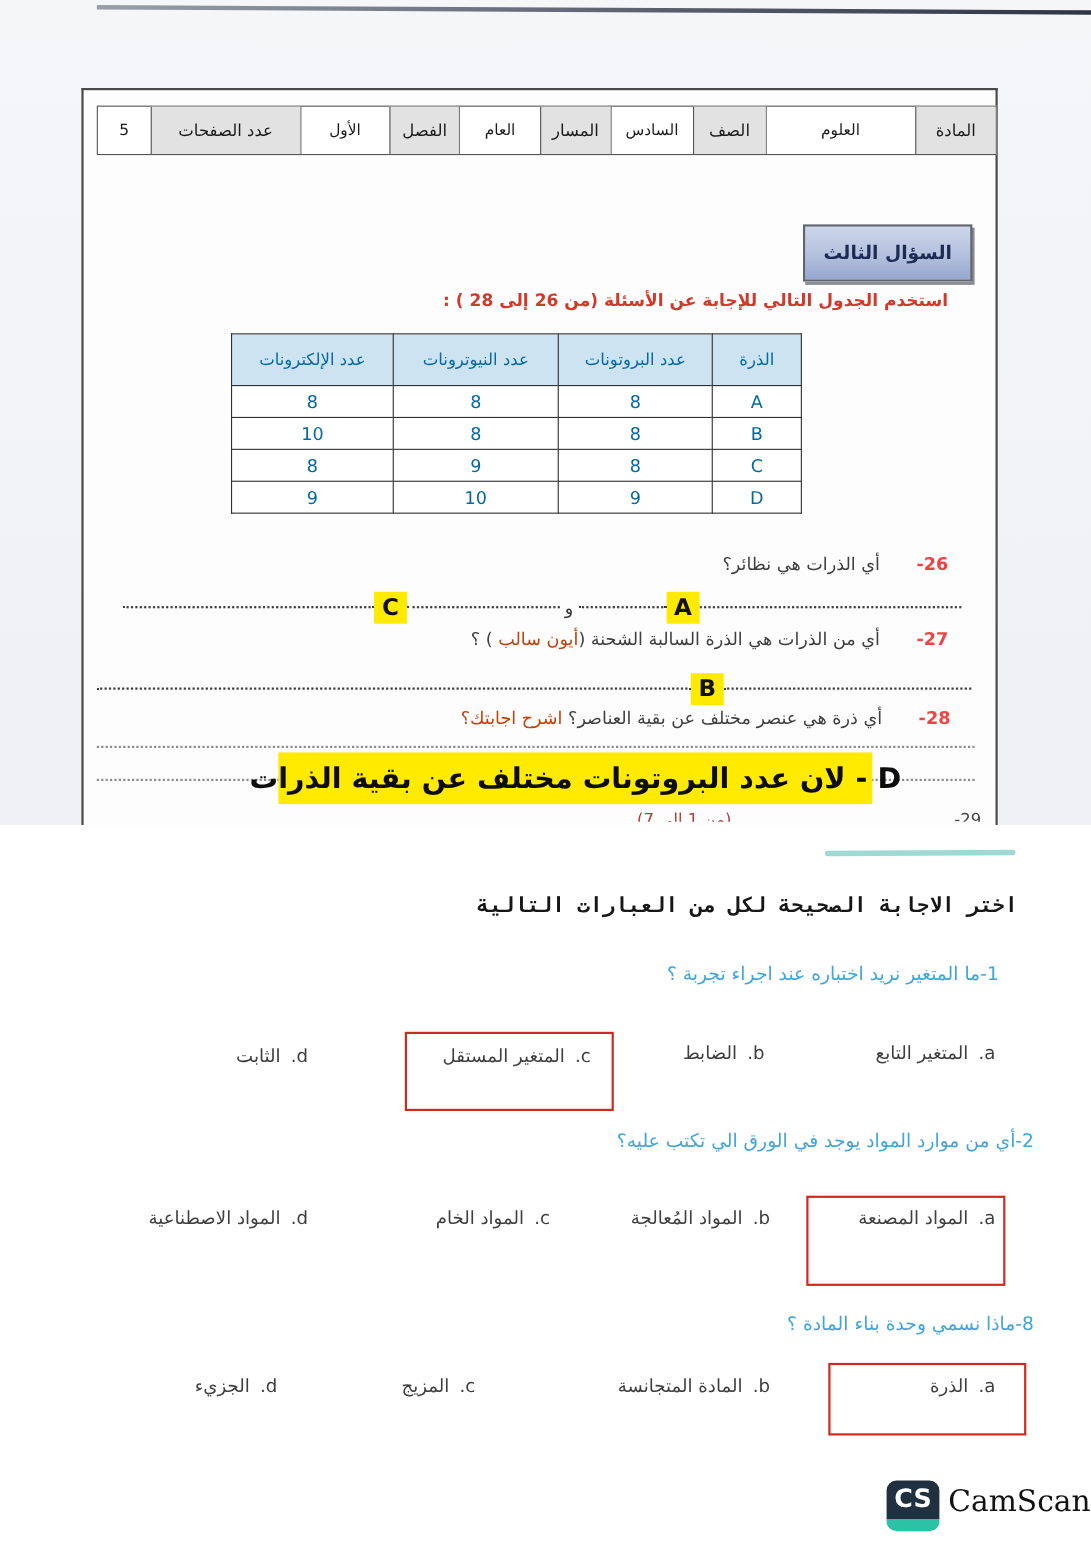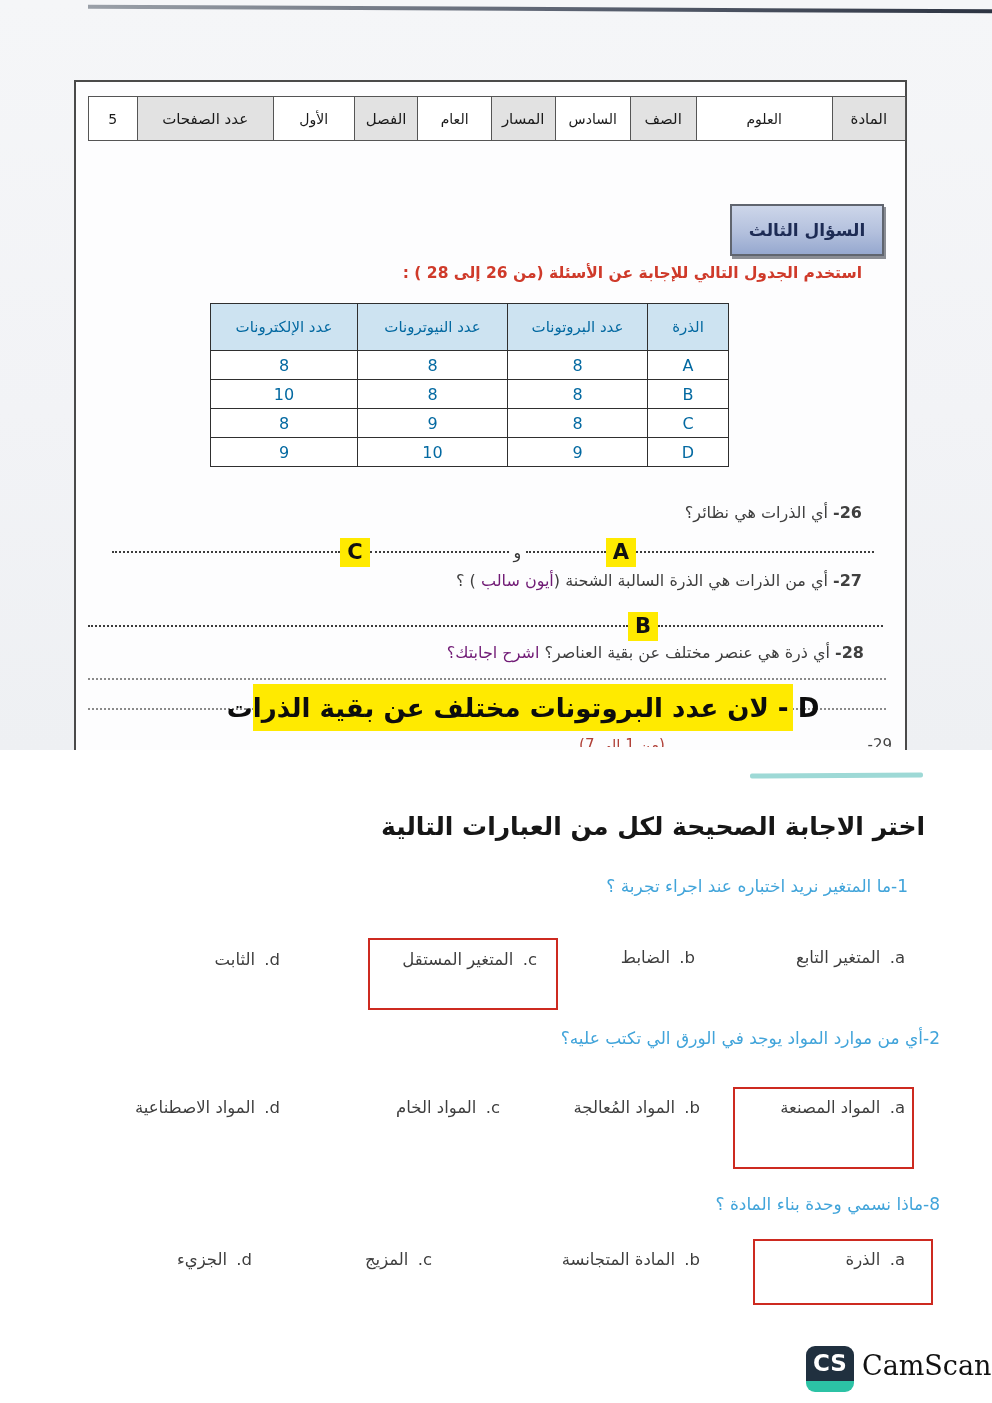--- a/index.html
+++ b/index.html
@@ -35,43 +35,43 @@
   #instruction{right:130px;top:264px;direction:rtl;color:#cf3a2a;font-weight:bold;font-size:15.5px;}
 
   
   #atoms-table{left:210px;top:303px;border-collapse:collapse;direction:rtl;background:#fff;}
   #atoms-table th,#atoms-table td{border:1.6px solid #2f2f2f;text-align:center;color:#0369a1;}
   #atoms-table th{background:#cde3f1;height:44px;font-size:15px;font-weight:normal;}
   #atoms-table td{height:26px;font-size:16px;}
   .col-atom{width:78px;}.col-p{width:137px;}.col-n{width:147px;}.col-e{width:144px;}
 
   .qline{direction:rtl;font-size:16px;color:#3e3e3e;}
-  .qnum{color:#404040;font-weight:bold;}
-  .redtxt{color:#701a75;}
+  .qnum{color:#ef4444;font-weight:bold;margin-left:28px;}
+  .redtxt{color:#c2410c;}
 
   .ansline{display:flex;direction:rtl;align-items:center;}
   .dotseg{border-bottom:2.5px dotted #3c3c3c;height:0;}
   .dotseg.fine{border-bottom:2px dotted #8a8a8a;}
   .hl{background:#ffea00;color:#111;font-weight:bold;font-size:21px;
       padding:4px 7px;line-height:1;}
   .sep{margin:0 5px;color:#333;}
 
   #big-answer{left:253px;top:684px;width:540px;height:47px;background:#ffea00;
      display:flex;align-items:center;justify-content:center;direction:rtl;
      font-size:26px;font-weight:bold;color:#0d0d0d;white-space:nowrap;}
 
   #clipped-line{left:86px;top:736px;width:806px;height:11px;overflow:hidden;direction:rtl;
      font-size:15px;color:#454545;letter-spacing:2px;white-space:nowrap;}
   #clipped-line .redtxt{color:#b04038;}
 
   #teal-line{left:750px;top:773px;width:173px;height:5px;background:#9ed9d6;
      border-radius:2px;transform:rotate(-0.3deg);}
 
   
-  #mcq-header{right:67px;top:812px;direction:rtl;font-size:25px;font-weight:bold;color:#161616;}
+  #mcq-header{right:67px;top:812px;direction:rtl;font-size:19px;font-weight:bold;color:#161616;font-family:Liberation Mono, monospace;}
   .blue-q{direction:rtl;font-size:17px;font-weight:normal;color:#41a4da;}
   .opt{direction:rtl;font-size:16.5px;color:#3e3e3e;font-weight:500;white-space:nowrap;}
   .opt .letter{margin-left:4px;}
   .selbox{border:2px solid #cd2a20;background:transparent;}
 
   
   #cs-icon{left:806px;top:1346px;width:48px;height:46px;border-radius:9px;
      background:linear-gradient(180deg,#20303f 0%,#20303f 76%,#2cc2a5 76%,#2cc2a5 100%);
      display:flex;justify-content:center;}
   #cs-icon span{color:#fff;font-weight:bold;font-size:23px;margin-top:4px;

